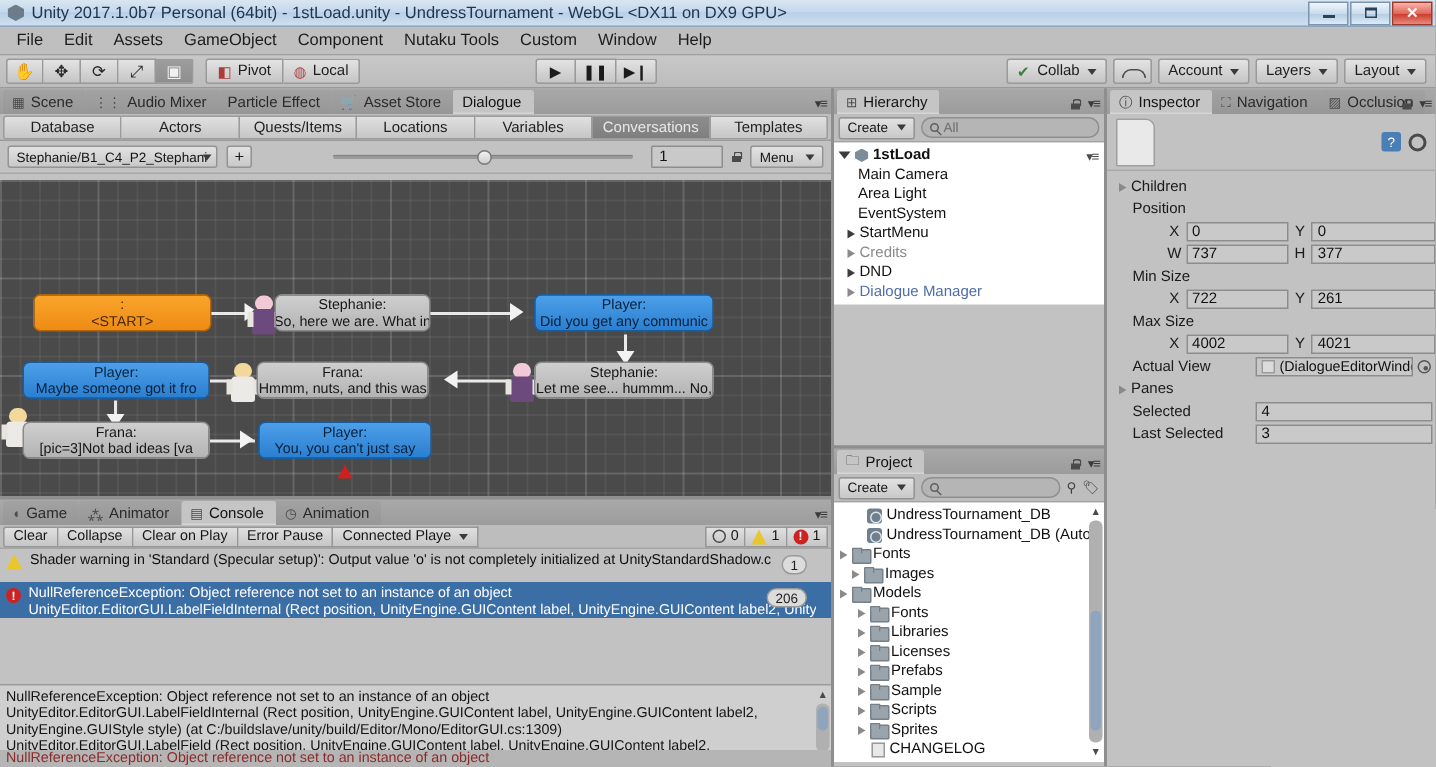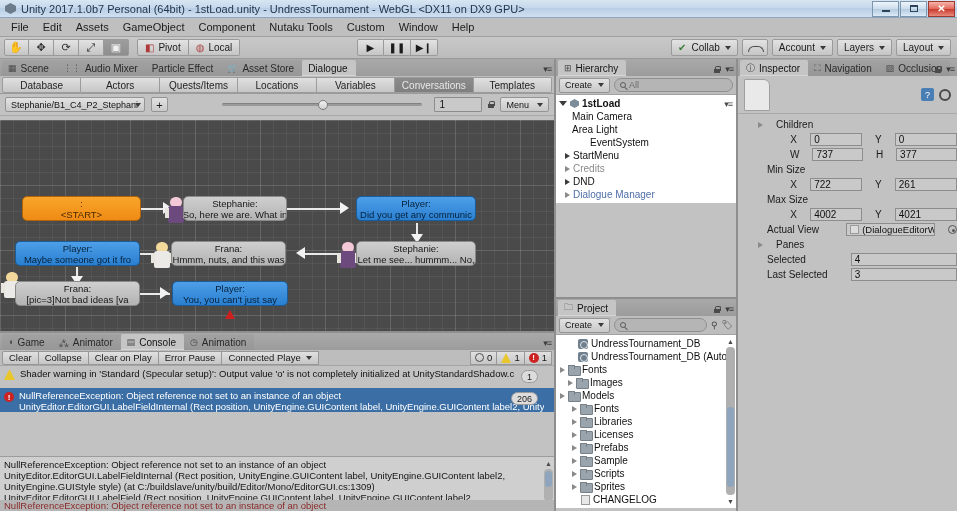--- a/index.html
+++ b/index.html
@@ -254,21 +254,21 @@
   .tlabel.bold{ font-weight:bold; }
   .row-menu{ margin-left:auto; margin-right:4px; font-size:9px; color:#4a4a4a; letter-spacing:-1px;}
 
   
   #inspector-panel { left:738px; top:0; width:219px; height:452px; background:#c2c2c2; }
   .insp-head{ height:38px; background:#c2c2c2; border-bottom:1px solid #a9a9a9; display:flex;align-items:center;padding:0 6px;}
   .insp-doc-ico{ width:26px;height:32px;background:#e9e9e9;border:1px solid #9f9f9f;border-radius:1px 6px 1px 1px;}
   .insp-head-right{ margin-left:auto; display:flex;align-items:center;gap:5px;}
   .badge-q{ width:13px;height:13px;background:#4a7fb5;border-radius:2px;color:#fff;font-size:9px;display:flex;align-items:center;justify-content:center;}
   .gear{ width:12px;height:12px;border:2px solid #4a4a4a;border-radius:50%;position:relative;}
-  .irow{ height:15px; display:flex; align-items:center; font-size:10px; padding-left:20px; gap:13px;}
+  .irow{ height:15px; display:flex; align-items:center; font-size:10px; padding-left:8px; gap:3px;}
   .ilabel{ color:#1a1a1a; }
   .ifield{
     height:13px; background:#c9c9c9; border:1px solid #8d8d8d;
     display:flex;align-items:center;padding-left:3px; font-size:10px;color:#101010;
   }
   .axis{ width:10px; text-align:center; color:#1a1a1a; }
   .obj-field{
     height:13px;background:#c9c9c9;border:1px solid #8d8d8d;display:flex;align-items:center;gap:3px;
     padding-left:3px;font-size:9.5px;color:#101010; overflow:hidden; white-space:nowrap;
   }
@@ -577,21 +577,21 @@
           <span class="go-ico"></span>
           <span class="tlabel bold">1stLoad</span>
           <span class="row-menu">▾≡</span>
         </div>
         <div class="trow" style="padding-left:16px">
           <span class="tlabel">Main Camera</span>
         </div>
         <div class="trow" style="padding-left:16px">
           <span class="tlabel">Area Light</span>
         </div>
-        <div class="trow" style="padding-left:34px">
+        <div class="trow" style="padding-left:16px">
           <span class="tlabel">EventSystem</span>
         </div>
         <div class="trow" style="padding-left:9px">
           <span class="tri"></span>
           <span class="tlabel">StartMenu</span>
         </div>
         <div class="trow" style="padding-left:9px">
           <span class="tri dim"></span>
           <span class="tlabel dim">Credits</span>
         </div>
@@ -722,20 +722,23 @@
         <div class="insp-head-right">
           <span class="badge-q">?</span>
           <span class="gear"></span>
         </div>
       </div>
 
       <div style="padding-top:3px">
         <div class="irow">
           <span class="tri dim"></span>
           <span class="ilabel">Children</span>
+        </div>
+        <div class="irow">
+          <span class="ilabel" style="padding-left:9px">Position</span>
         </div>
         <div class="irow">
           <span class="axis" style="margin-left:32px">X</span>
           <span class="ifield" style="width:70px">0</span>
           <span class="axis">Y</span>
           <span class="ifield" style="width:85px">0</span>
         </div>
         <div class="irow">
           <span class="axis" style="margin-left:32px">W</span>
           <span class="ifield" style="width:70px">737</span>

